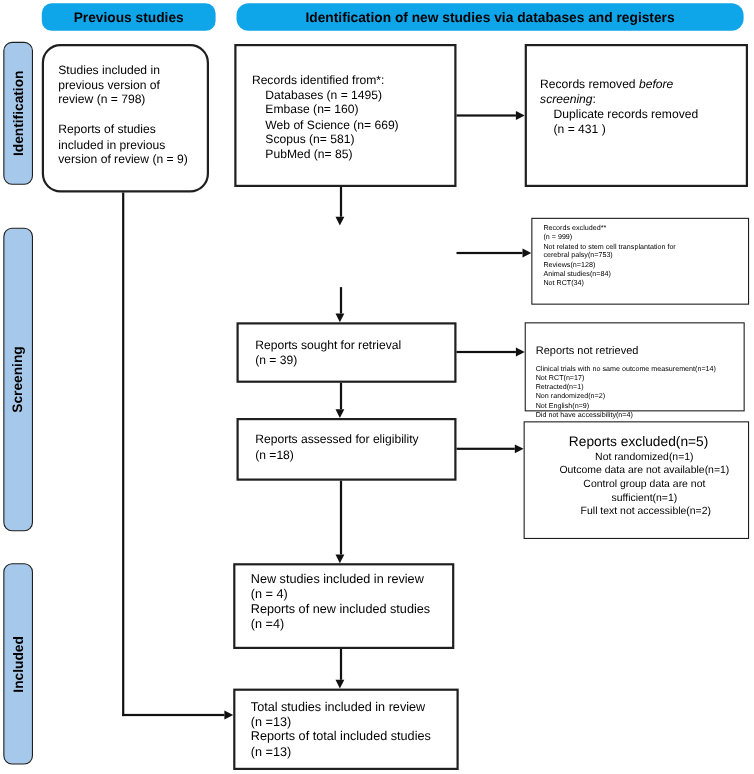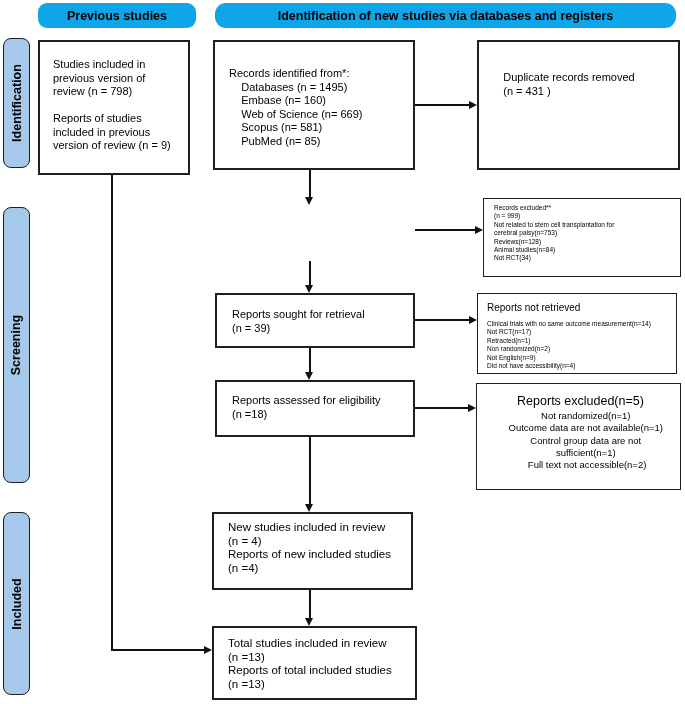--- a/index.html
+++ b/index.html
@@ -52,61 +52,64 @@
   <div class="side" style="left:3px; top:38px; width:27px; height:130px;">
     <span>Identification</span>
   </div>
   <div class="side" style="left:3px; top:207px; width:27px; height:276px;">
     <span>Screening</span>
   </div>
   <div class="side" style="left:3px; top:512px; width:27px; height:183px;">
     <span>Included</span>
   </div>
 
-  <div class="box" style="left:38px; top:40px; width:152px; height:135px; padding:16px 4px 0 13px;">
+  <div class="box" style="left:38px; top:40px; width:152px; height:135px; padding:16px 4px 0 13px;border-radius:17px;">
     <div class="pre">Studies included in
 previous version of
 review (n = 798)
 
 Reports of studies
 included in previous
 version of review (n = 9)</div>
   </div>
 
   <div class="box" style="left:213px; top:40px; width:202px; height:130px; padding:25px 4px 0 14px;">
     <div class="pre">Records identified from*:
     Databases (n = 1495)
     Embase (n= 160)
     Web of Science (n= 669)
     Scopus (n= 581)
     PubMed (n= 85)</div>
   </div>
 
   <div class="box" style="left:477px; top:40px; width:203px; height:130px; padding:29px 4px 0 12px;">
+    <div style="width:172px;">
+      <span>Records removed </span><i>before screening</i><span>:</span>
+    </div>
     <div class="pre">    Duplicate records removed
     (n = 431 )</div>
   </div>
 
 
   <div class="box sbox tiny" style="left:483px; top:198px; width:198px; height:79px; padding:5px 4px 0 10px;">
     <div class="pre">Records excluded**
 (n = 999)
 Not related to stem cell transplantation for
 cerebral palsy(n=753)
 Reviews(n=128)
 Animal studies(n=84)
 Not RCT(34)</div>
   </div>
 
   <div class="box" style="left:215px; top:293px; width:200px; height:55px; padding:13px 4px 0 15px;">
     <div class="pre">Reports sought for retrieval
 (n = 39)</div>
   </div>
 
-  <div class="box sbox" style="left:477px; top:293px; width:200px; height:81px; padding:8px 4px 0 9px;">
+  <div class="box sbox" style="left:477px; top:293px; width:200px; height:81px; padding:20px 4px 0 9px;">
     <div class="t10">Reports not retrieved</div>
     <div class="pre tiny" style="margin-top:6px;">Clinical trials with no same outcome measurement(n=14)
 Not RCT(n=17)
 Retracted(n=1)
 Non randomized(n=2)
 Not English(n=9)
 Did not have accessibility(n=4)</div>
   </div>
 
   <div class="box" style="left:215px; top:380px; width:200px; height:57px; padding:12px 4px 0 15px;">

